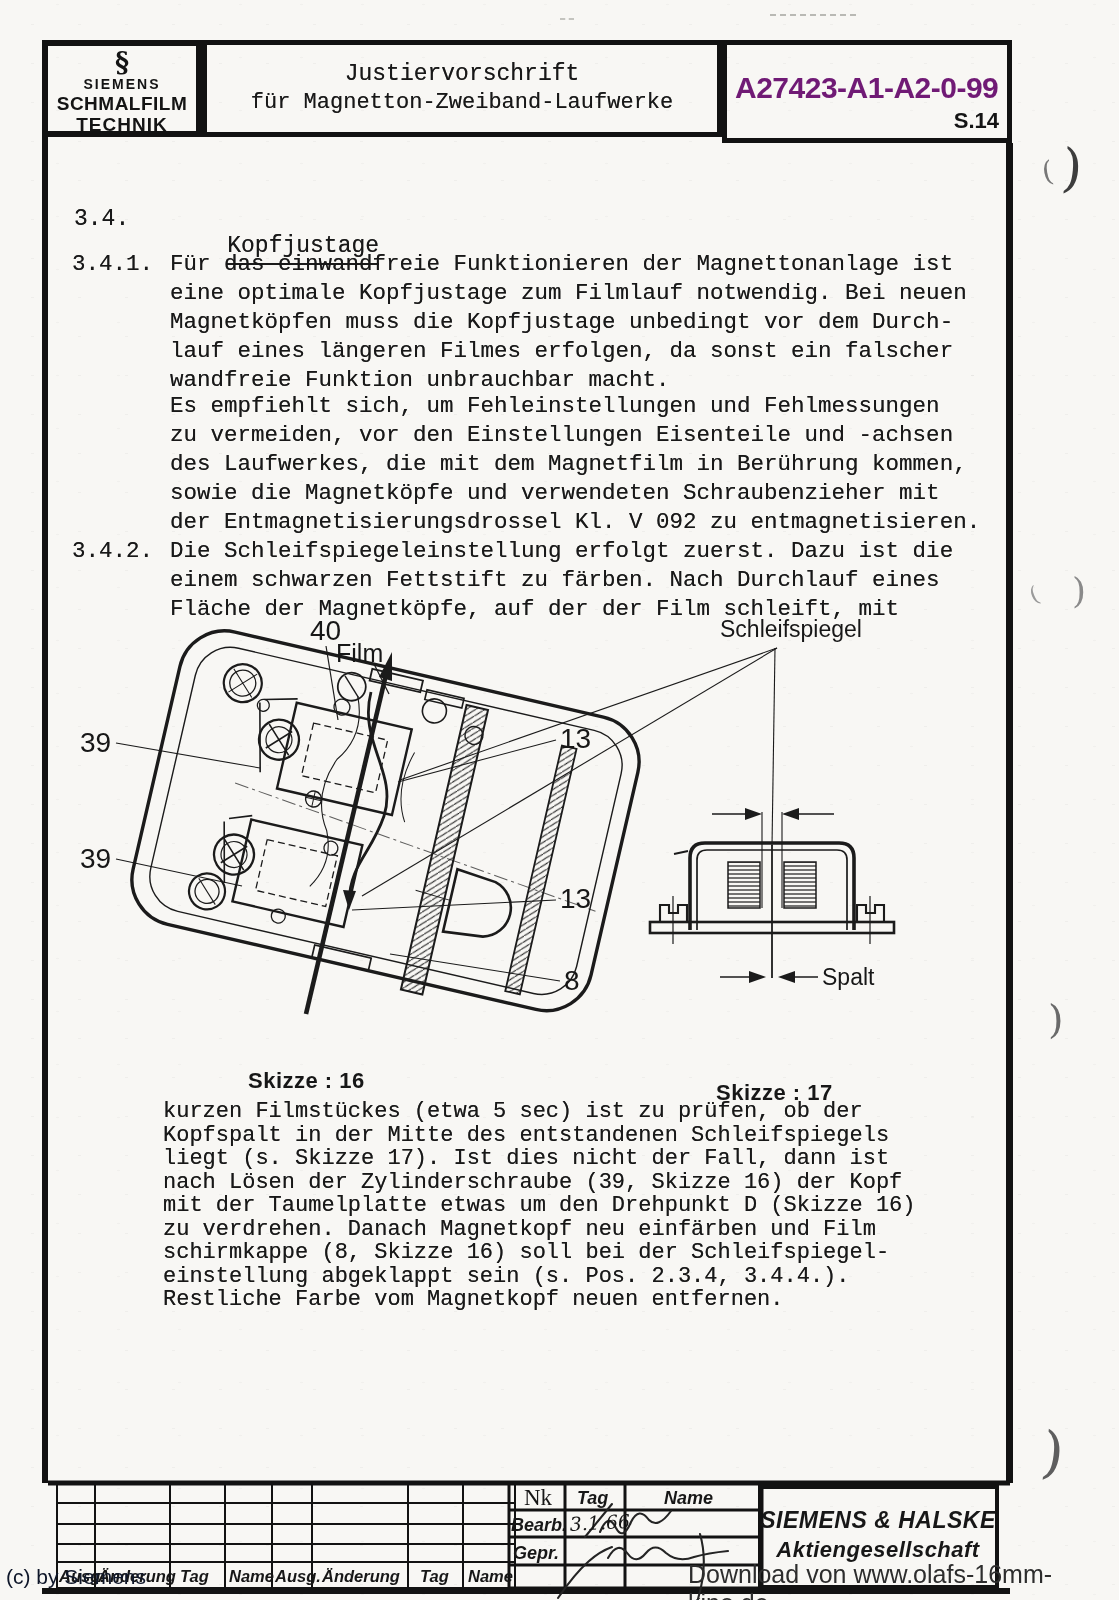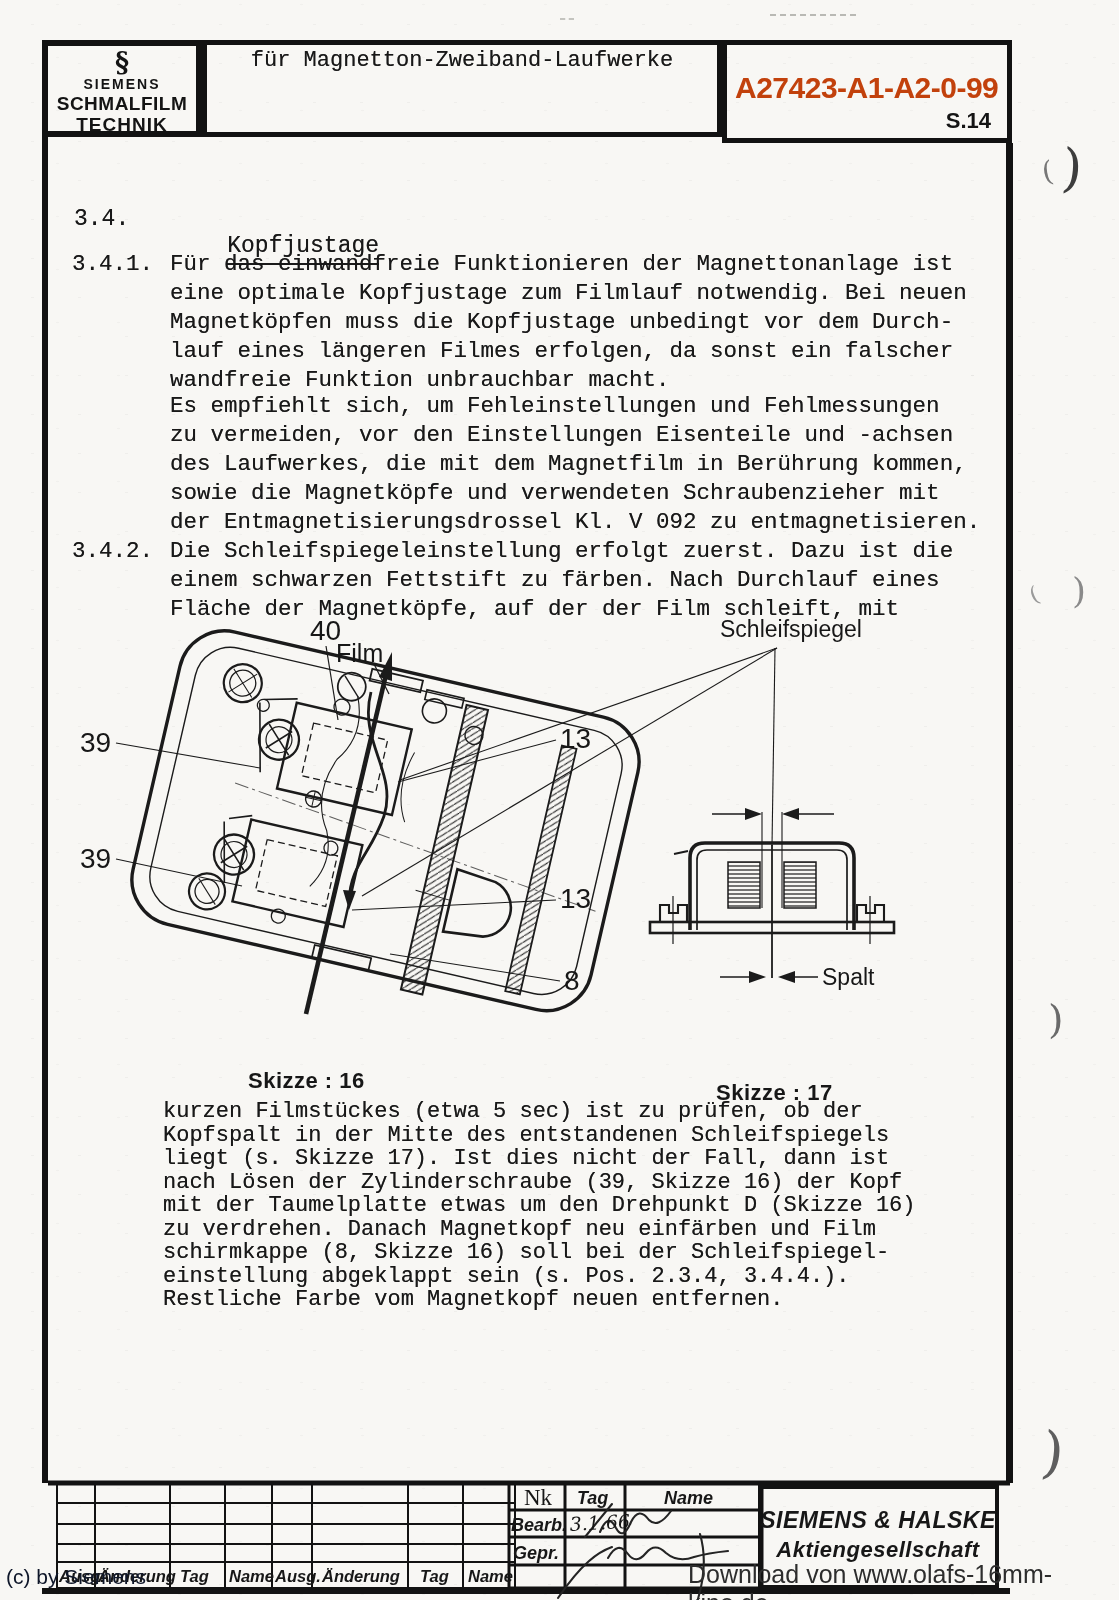--- a/index.html
+++ b/index.html
@@ -20,21 +20,21 @@
   .tw-l{font-size:22px;line-height:23.5px;}
   .heading-underline{border-bottom:2px solid #1b1b1b;padding-bottom:4px;}
   
   .logo-inner{position:absolute;inset:0;text-align:center;font-weight:bold;color:#141414;}
   .monogram{font-family:"DejaVu Serif",serif;font-size:27px;line-height:27px;margin-top:3px;}
   .logo1{font-size:14px;letter-spacing:2px;line-height:17px;}
   .logo2{font-size:19px;letter-spacing:.5px;line-height:21px;}
   .logo3{font-size:19px;letter-spacing:1px;line-height:21px;}
   .title-line{font-family:"Liberation Mono",monospace;text-align:center;color:#181818;
       text-shadow:0 0 .5px rgba(20,20,20,.6);}
-  .docnum{font-size:30px;font-weight:bold;letter-spacing:-.5px;color:#c2410c;}
+  .docnum{font-size:30px;font-weight:bold;letter-spacing:-.5px;color:#701a75;}
   .pagenum{font-size:22px;font-weight:bold;color:#141414;}
   
   svg text{font-family:"Liberation Sans",sans-serif;fill:#171717;}
   .fig-num{font-size:28px;}
   .fig-word{font-size:23px;}
   .fig-cap{font-size:22px;font-weight:bold;letter-spacing:.5px;}
   
   .tb-ital{font-size:18px;font-weight:bold;font-style:italic;}
   .tb-small{font-size:16.5px;font-weight:bold;font-style:italic;}
   .tb-serif{font-family:"Liberation Serif",serif;font-size:23px;}
@@ -58,26 +58,27 @@
   <div class="box" style="left:42px;top:40px;width:160px;height:97px;border-width:6px;">
     <div class="logo-inner">
       <div class="monogram">§</div>
       <div class="logo1">SIEMENS</div>
       <div class="logo2">SCHMALFILM</div>
       <div class="logo3">TECHNIK</div>
     </div>
   </div>
 
   <div class="box" style="left:202px;top:40px;width:520px;height:97px;">
+    <div class="title-line" style="margin-top:16px;font-size:23px;">Justiervorschrift</div>
     <div class="title-line" style="margin-top:3px;font-size:22px;">für Magnetton-Zweiband-Laufwerke</div>
   </div>
 
   <div class="box" style="left:722px;top:40px;width:290px;height:103px;">
     <div class="abs docnum" style="left:8px;top:26px;">A27423-A1-A2-0-99</div>
-    <div class="abs pagenum" style="right:16px;bottom:4px;margin-top:44px;">S.14</div>
+    <div class="abs pagenum" style="right:8px;bottom:4px;margin-top:44px;">S.14</div>
   </div>
 
   <div class="bar" style="left:42px;top:137px;width:6px;height:1346px;"></div>
   <div class="bar" style="left:1006px;top:143px;width:7px;height:1340px;"></div>
 
   <div class="abs tw tw-u" style="left:74px;top:205px;font-size:23px;">3.4.</div>
   <div class="abs tw tw-u" style="left:172px;top:203px;font-size:23px;">
     <span class="heading-underline">Kopfjustage</span>
   </div>
 

